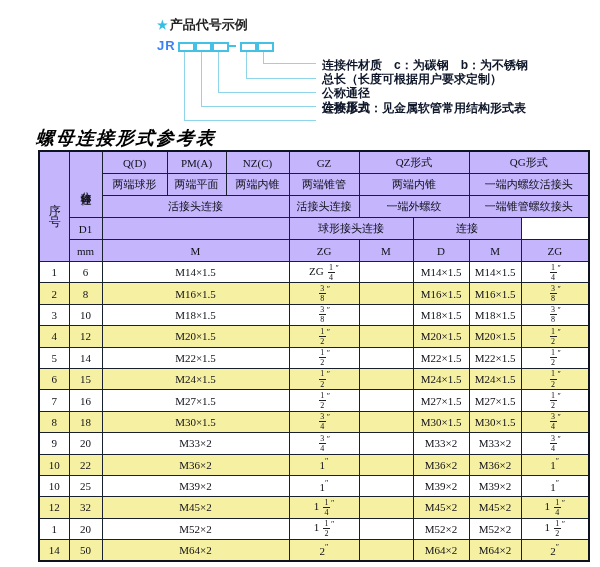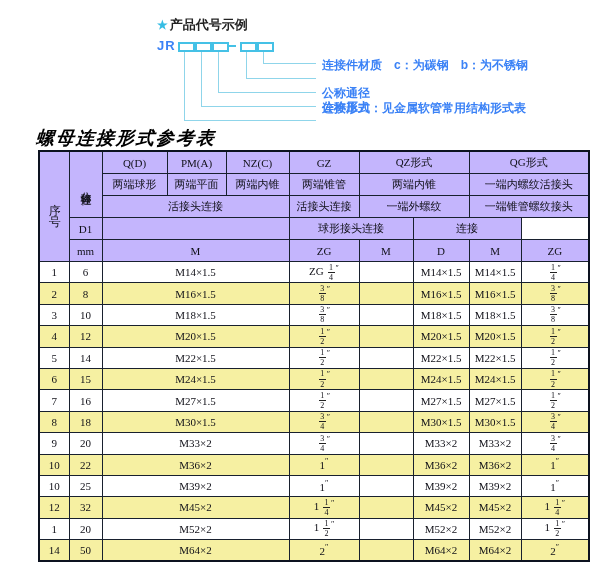--- a/index.html
+++ b/index.html
@@ -8,21 +8,21 @@
 
   
   #diagram{position:absolute;left:0;top:0;width:600px;height:128px;margin-left:44px;}
   .diag-title{position:absolute;left:113px;top:16px;font-size:13px;font-weight:bold;color:#222;}
   .diag-title .star{color:#35bde4;margin-right:2px;font-size:12px;}
   .jr{position:absolute;left:113px;top:38px;font-size:13px;font-weight:bold;color:#3b82f6;letter-spacing:1px;}
   .code-box{position:absolute;top:42px;width:13px;height:6px;border:2px solid #45c1e6;background:#fff;}
   .code-dash{position:absolute;top:45px;width:7px;height:2px;background:#45c1e6;}
   .vline{position:absolute;width:1px;background:#8fd5ea;}
   .hline{position:absolute;height:1px;background:#8fd5ea;}
-  .diag-label{position:absolute;left:278px;font-size:12px;font-weight:bold;color:#3b82f6;white-space:nowrap;}
+  .diag-label{position:absolute;left:278px;font-size:12px;font-weight:bold;color:#0f172a;white-space:nowrap;}
 
   
   .table-title{position:absolute;left:36px;top:126px;font-family:"Liberation Serif",serif;
                font-size:18px;font-weight:bold;font-style:italic;color:#000;letter-spacing:2px;
                transform:skewX(-4deg);}
 
   
   table{position:absolute;left:38px;top:150px;width:550px;border-collapse:collapse;table-layout:fixed;
         font-family:"Liberation Serif",serif;font-size:11px;color:#101018;}
   td,th{border:1px solid #18202e;text-align:center;vertical-align:middle;padding:0;font-weight:normal;}
@@ -59,20 +59,21 @@
     <div class="vline" style="left:202px;top:52px;height:26px;"></div>
     <div class="hline" style="left:202px;top:78px;width:70px;"></div>
     <div class="vline" style="left:174px;top:52px;height:40px;"></div>
     <div class="hline" style="left:174px;top:92px;width:98px;"></div>
     <div class="vline" style="left:157px;top:52px;height:54px;"></div>
     <div class="hline" style="left:157px;top:106px;width:115px;"></div>
     <div class="vline" style="left:140px;top:52px;height:68px;"></div>
     <div class="hline" style="left:140px;top:120px;width:132px;"></div>
 
     <div class="diag-label" style="top:57px;">连接件材质　c：为碳钢　b：为不锈钢</div>
+    <div class="diag-label" style="top:71px;">总长（长度可根据用户要求定制）</div>
     <div class="diag-label" style="top:85px;">公称通径</div>
     <div class="diag-label" style="top:99px;">公称压力</div>
     <div class="diag-label" style="top:100px;text-align:center;">连接形式：见金属软管常用结构形式表</div>
   </div>
 
   <div class="table-title">螺母连接形式参考表</div>
 
   <table>
     <colgroup>
       <col style="width:30px">

